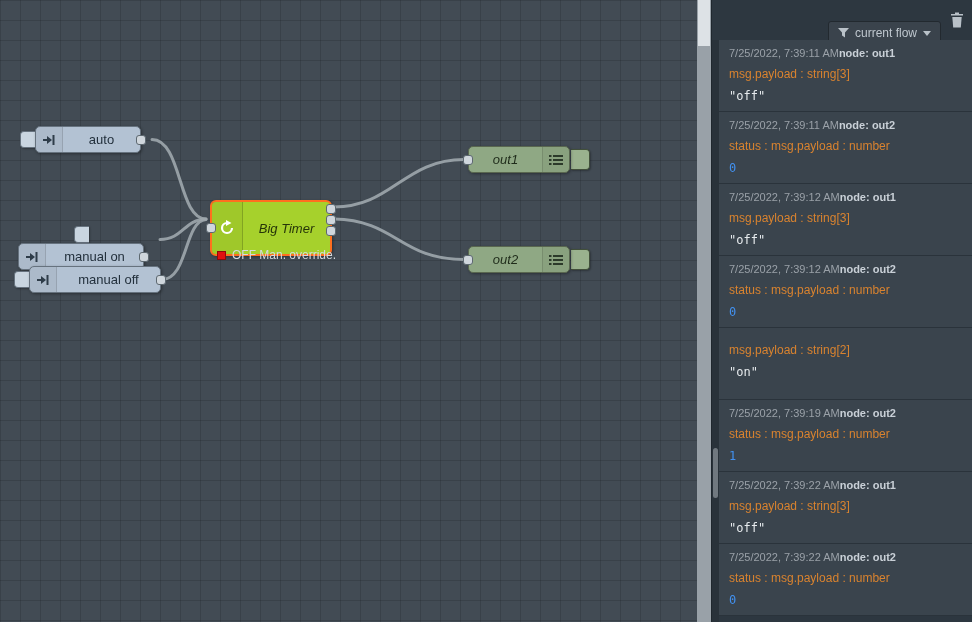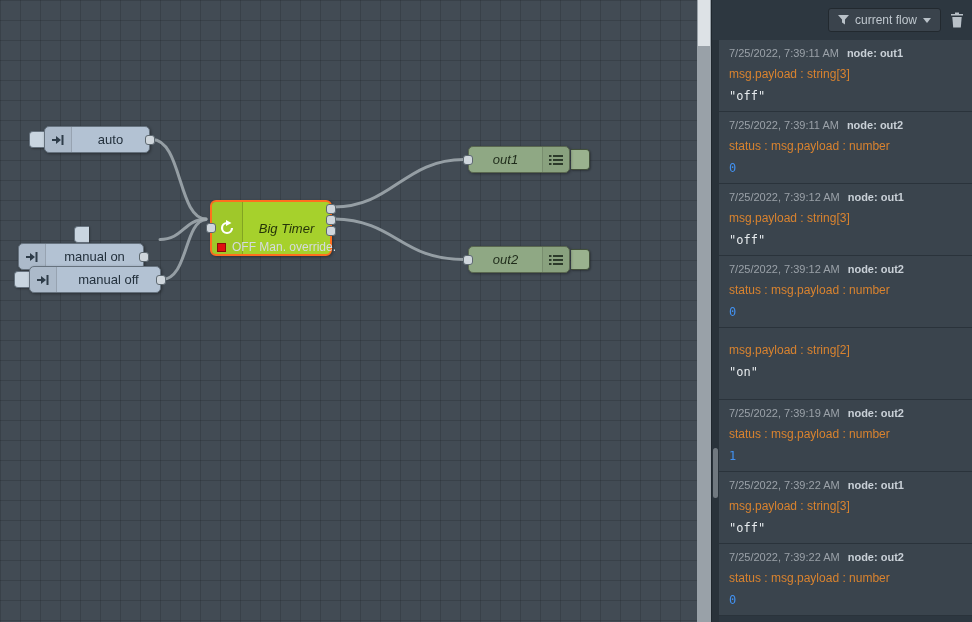--- a/index.html
+++ b/index.html
@@ -64,52 +64,52 @@
   }
 
   
   #main-scrollbar{position:absolute;left:697px;top:0;width:14px;height:622px;background:#99a1a8;}
   #main-scrollbar .thumb{position:absolute;left:1px;top:0;width:12px;height:46px;background:#dde2e6;}
 
   
   #sidebar{position:absolute;left:711px;top:0;width:261px;height:622px;background:#2d3740;border-left:1px solid #1f272e;box-sizing:border-box;}
   #sb-header{position:relative;height:40px;background:#2d3740;border-bottom:1px solid #232c34;}
   .filter-btn{
-    position:absolute;right:31px;top:8px;height:24px;display:flex;align-items:center;gap:6px;
+    position:absolute;right:31px;top:21px;height:24px;display:flex;align-items:center;gap:6px;
     background:#3a434c;border:1px solid #22292f;border-radius:3px;padding:0 9px;
     color:#bfc7ce;font-size:12px;cursor:pointer;box-sizing:border-box;
   }
   .trash-btn{position:absolute;right:8px;top:12px;cursor:pointer;display:flex;}
 
   #sb-scroll{position:absolute;left:0;top:40px;width:7px;height:582px;background:#29323a;}
   #sb-scroll .thumb{position:absolute;left:1px;top:408px;width:5px;height:50px;background:#70787f;border-radius:3px;}
 
   #messages{position:absolute;left:7px;top:40px;right:0;bottom:0;overflow:hidden;}
   .dmsg{height:72px;box-sizing:border-box;padding:7px 10px 0 10px;background:#3a444d;border-bottom:1px solid #2a333b;}
   .dmsg .meta{font-size:11px;color:#9aa1a8;white-space:nowrap;}
-  .dmsg .meta .nodeid{color:#c9d0d7;font-weight:bold;margin-left:8px;}
+  .dmsg .meta .nodeid{color:#c9d0d7;font-weight:bold;margin-left:0;}
   .dmsg .prop{margin-top:8px;font-size:12px;color:#d9832f;white-space:nowrap;}
   .dmsg .val{margin-top:8px;font-size:12px;font-family:"DejaVu Sans Mono",monospace;color:#e6eaed;}
   .dmsg .val.num{color:#4291f0;}
 </style>
 </head>
 <body>
 
 <div id="app">
 
   <div id="canvas">
     <svg id="wires" width="697" height="622">
       <path class="wire" d="M152 139.5 C 182 139.5, 178 219, 206 219"></path>
       <path class="wire" d="M160 239.5 C 183 239.5, 184 219.5, 206 219"></path>
       <path class="wire" d="M162 279.5 C 188 279.5, 184 221, 206 219.5"></path>
       <path class="wire" d="M334 207 C 392 207, 404 159.5, 464 159.5"></path>
       <path class="wire" d="M334 219 C 396 220, 400 259.5, 464 259.5"></path>
     </svg>
 
-    <div class="node inject" style="left:29px;top:126px;">
+    <div class="node inject" style="left:20px;top:126px;">
       <div class="inj-btn"></div>
       <div class="nbody" style="width:106px;">
         <span class="icon-cell">
           <svg width="14" height="14" viewBox="0 0 14 14">
             <path d="M1 7 H6" stroke="#2e3c49" stroke-width="2"></path>
             <path d="M5 3 L10 7 L5 11 Z" fill="#2e3c49"></path>
             <path d="M11.5 2 V12" stroke="#2e3c49" stroke-width="2"></path>
           </svg>
         </span>
         <span class="lbl">auto</span>
@@ -156,21 +156,21 @@
           </svg>
         </span>
         <span class="lbl">Big Timer</span>
         <span class="port in"></span>
         <span class="bt-port" style="top:2px;"></span>
         <span class="bt-port" style="top:13px;"></span>
         <span class="bt-port" style="top:24px;"></span>
       </div>
     </div>
 
-    <div class="node-status" style="left:217px;top:240px;">
+    <div class="node-status" style="left:217px;top:248px;">
       <span class="status-dot"></span>
       <span>OFF Man. override.</span>
     </div>
 
     <div class="node debugnode" style="left:468px;top:146px;">
       <div class="nbody" style="width:102px;">
         <span class="port in"></span>
         <span class="lbl">out1</span>
         <span class="icon-cell right">
           <svg width="14" height="12" viewBox="0 0 14 12" fill="#2c3a2a">

